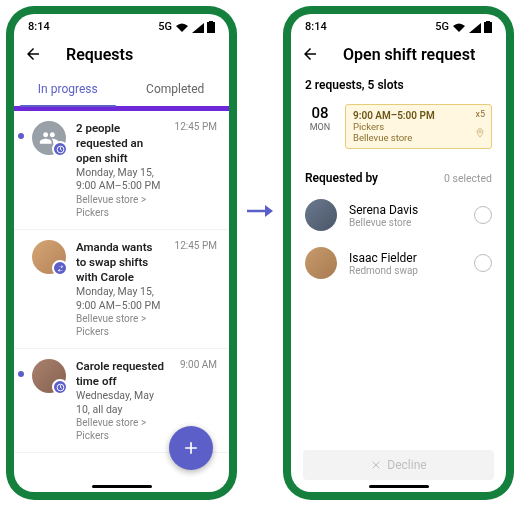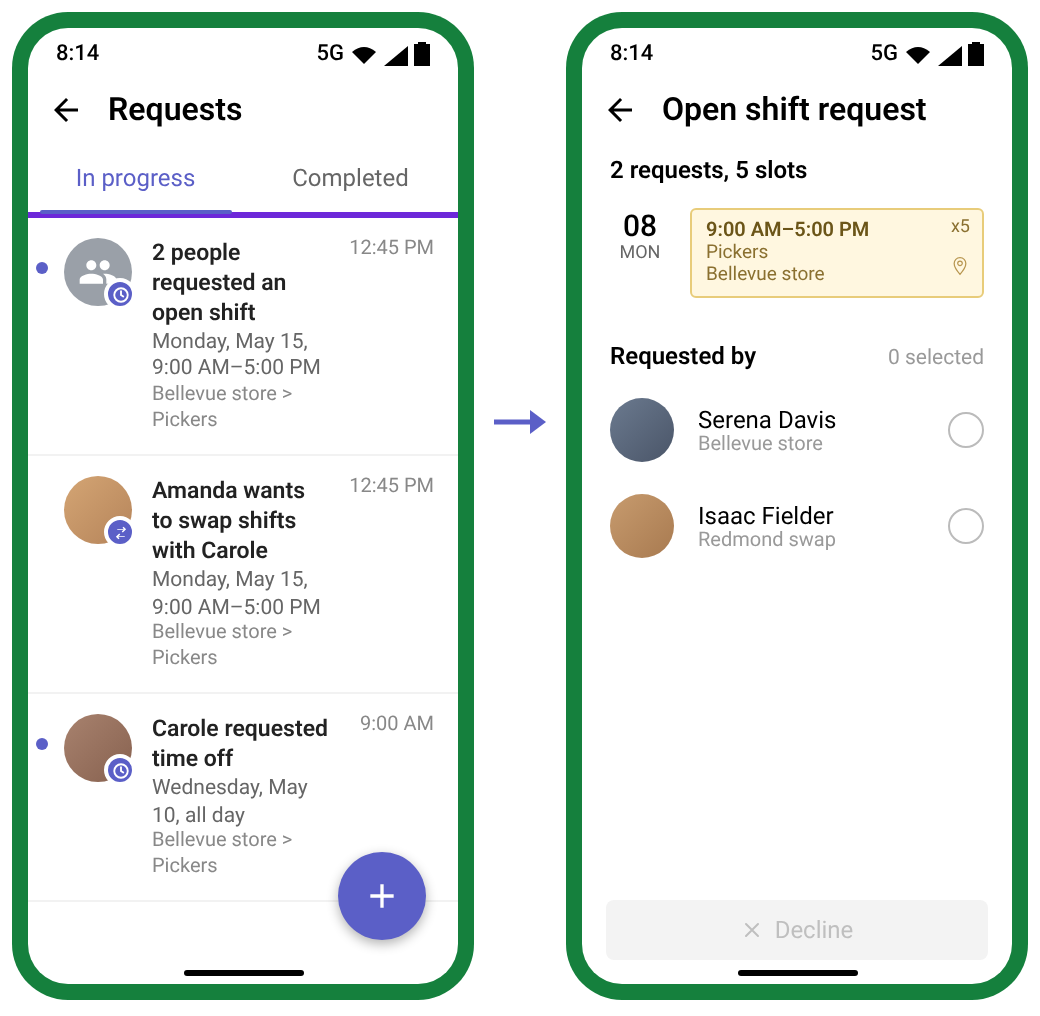--- a/index.html
+++ b/index.html
@@ -3,23 +3,23 @@
 <meta charset="utf-8">
 <style>
   * { box-sizing: border-box; margin: 0; padding: 0; }
   body { font-family: -apple-system, "Segoe UI", Roboto, sans-serif; background: #fff; width: 520px; height: 508px; position: relative; overflow: hidden; }
   .container { display: flex; gap: 10px; padding: 6px; align-items: flex-start; }
   .phone { width: 246px; height: 494px; background: #15803d; border-radius: 28px; padding: 8px; position: relative; }
   .screen { background: #fff; width: 100%; height: 100%; border-radius: 20px; overflow: hidden; display: flex; flex-direction: column; position: relative; }
   .status-bar { display: flex; justify-content: space-between; align-items: center; padding: 6px 14px 4px 14px; font-size: 11px; font-weight: 500; }
   .status-right { display: flex; align-items: flex-end; gap: 2px; }
   .status-right svg, .status-right .batt { margin-left: 1px; }
-  .header { display: flex; align-items: center; padding: 8px 10px; gap: 12px; }
+  .header { display: flex; padding: 8px 10px; gap: 24px; }
   .header-title { font-size: 16px; font-weight: 600; }
-  .tabs { display: flex; border-bottom: 3px solid #6d28d9; }
+  .tabs { display: flex; border-bottom: 5px solid #6d28d9; }
   .tab { flex: 1; text-align: center; padding: 10px 0; font-size: 12px; color: #666; position: relative; }
   .tab.active { color: #5b5fc7; }
   .tab.active::after { content: ""; position: absolute; left: 6px; right: 6px; bottom: -1px; height: 2px; background: #5b5fc7; border-radius: 2px; }
   .list { flex: 1; overflow: hidden; }
   .item { display: flex; padding: 10px 12px; gap: 10px; position: relative; border-bottom: 1px solid #f2f2f2; }
   .dot { width: 6px; height: 6px; background: #5b5fc7; border-radius: 50%; position: absolute; left: 4px; top: 22px; }
   .avatar-wrap { position: relative; width: 34px; height: 34px; flex-shrink: 0; margin-left: 6px; }
   .avatar { width: 34px; height: 34px; border-radius: 50%; background: #999; }
   .avatar.group { background: #9aa0a8; display: flex; align-items: center; justify-content: center; }
   .avatar.p1 { background: linear-gradient(135deg,#d4a574,#b5845a); }

